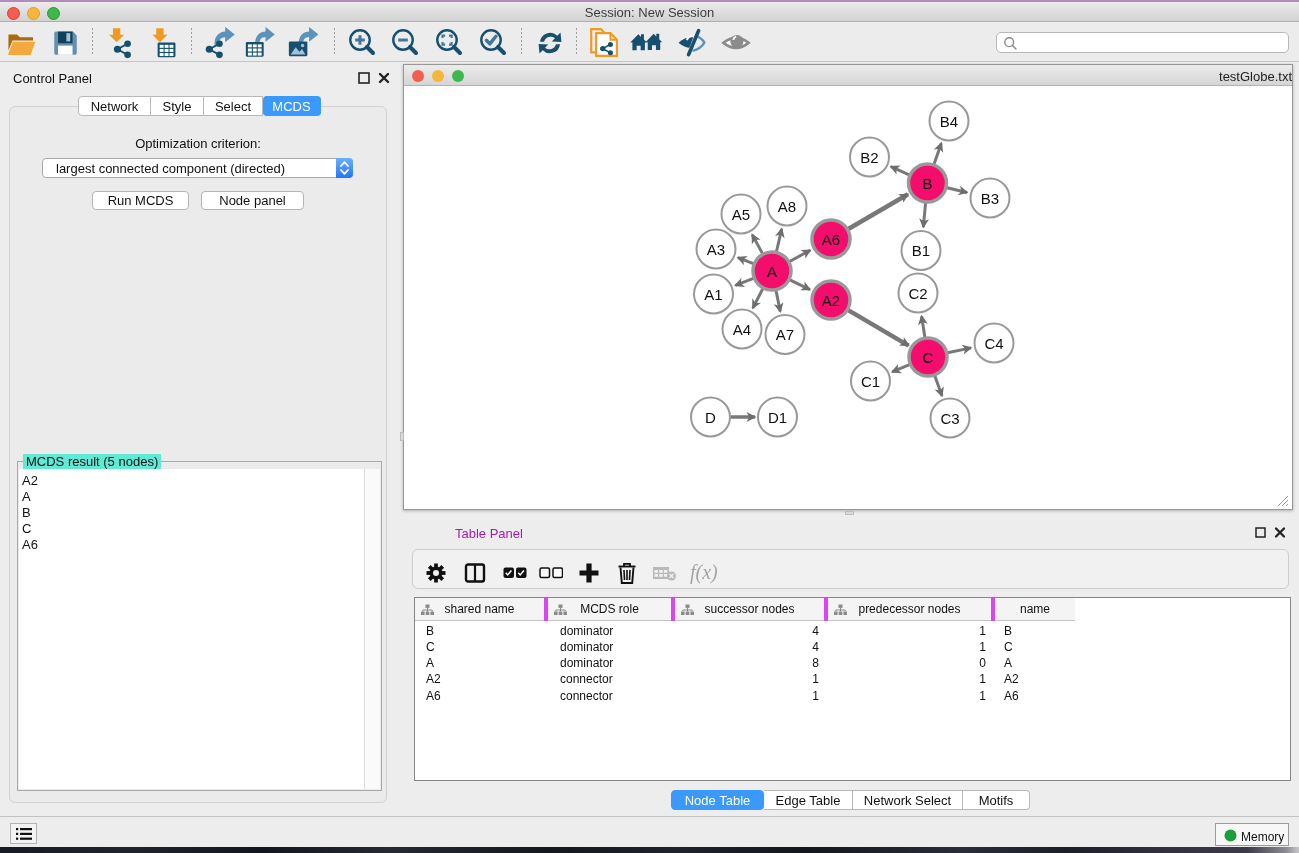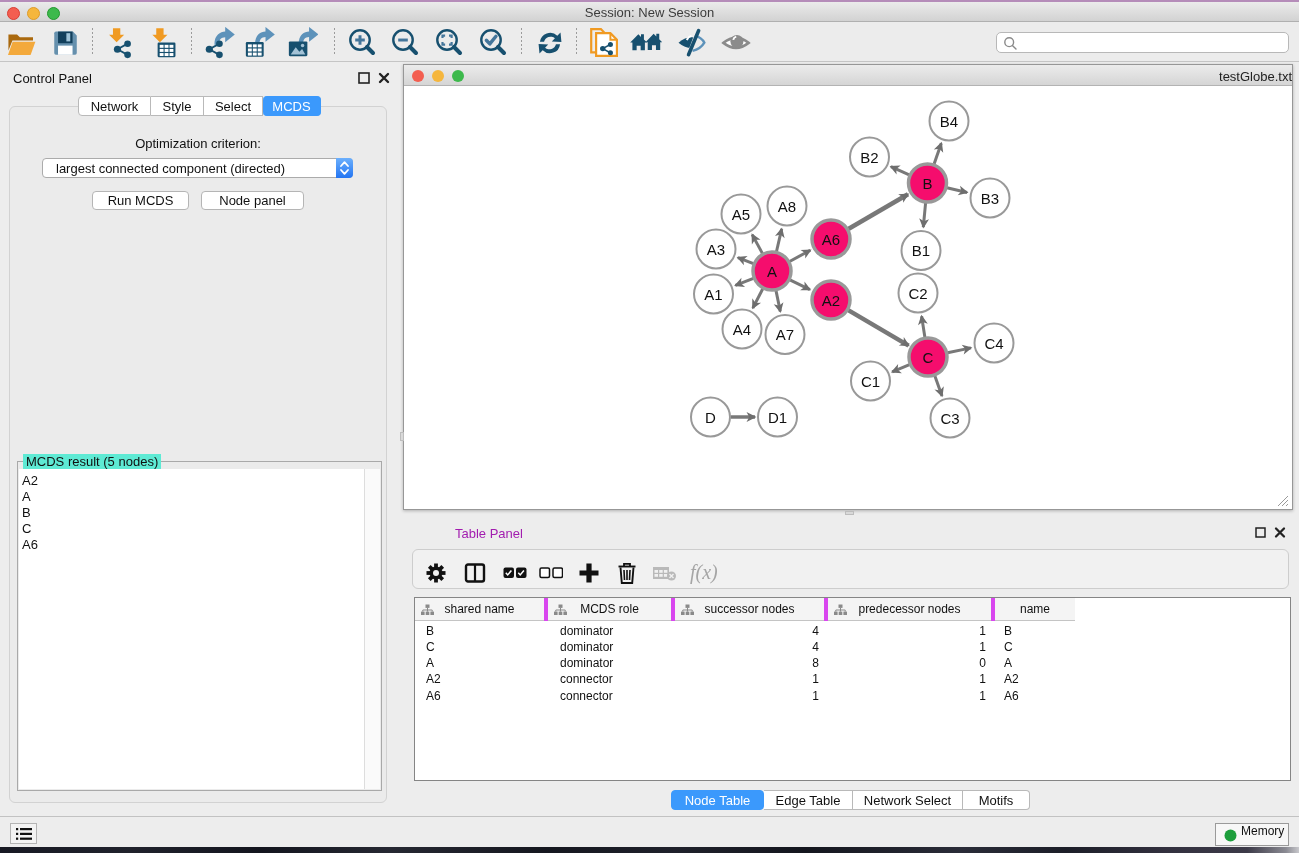--- a/index.html
+++ b/index.html
@@ -496,17 +496,17 @@
 <rect x="4" y="1" width="12" height="2.2"></rect>
             <rect x="4" y="5.8" width="12" height="2.2"></rect>
             <rect x="4" y="10.6" width="12" height="2.2"></rect>
           </g>
         </svg>
       </div>
     <div id="membtn">
         <svg style="position:absolute;left:8px;top:5px" width="13" height="13" viewBox="0 0 13 13">
           <circle cx="6.5" cy="6.5" r="6" fill="#1d9e3c"></circle>
         </svg>
-        <span style="position:absolute;left:25px;top:0;font-size:12px">Memory</span>
+        <span style="position:absolute;left:25px;top:6px;font-size:12px">Memory</span>
       </div>
   </div>
   <div class="abs" id="deskBottom"></div>
 </div>
 
 </body></html>

